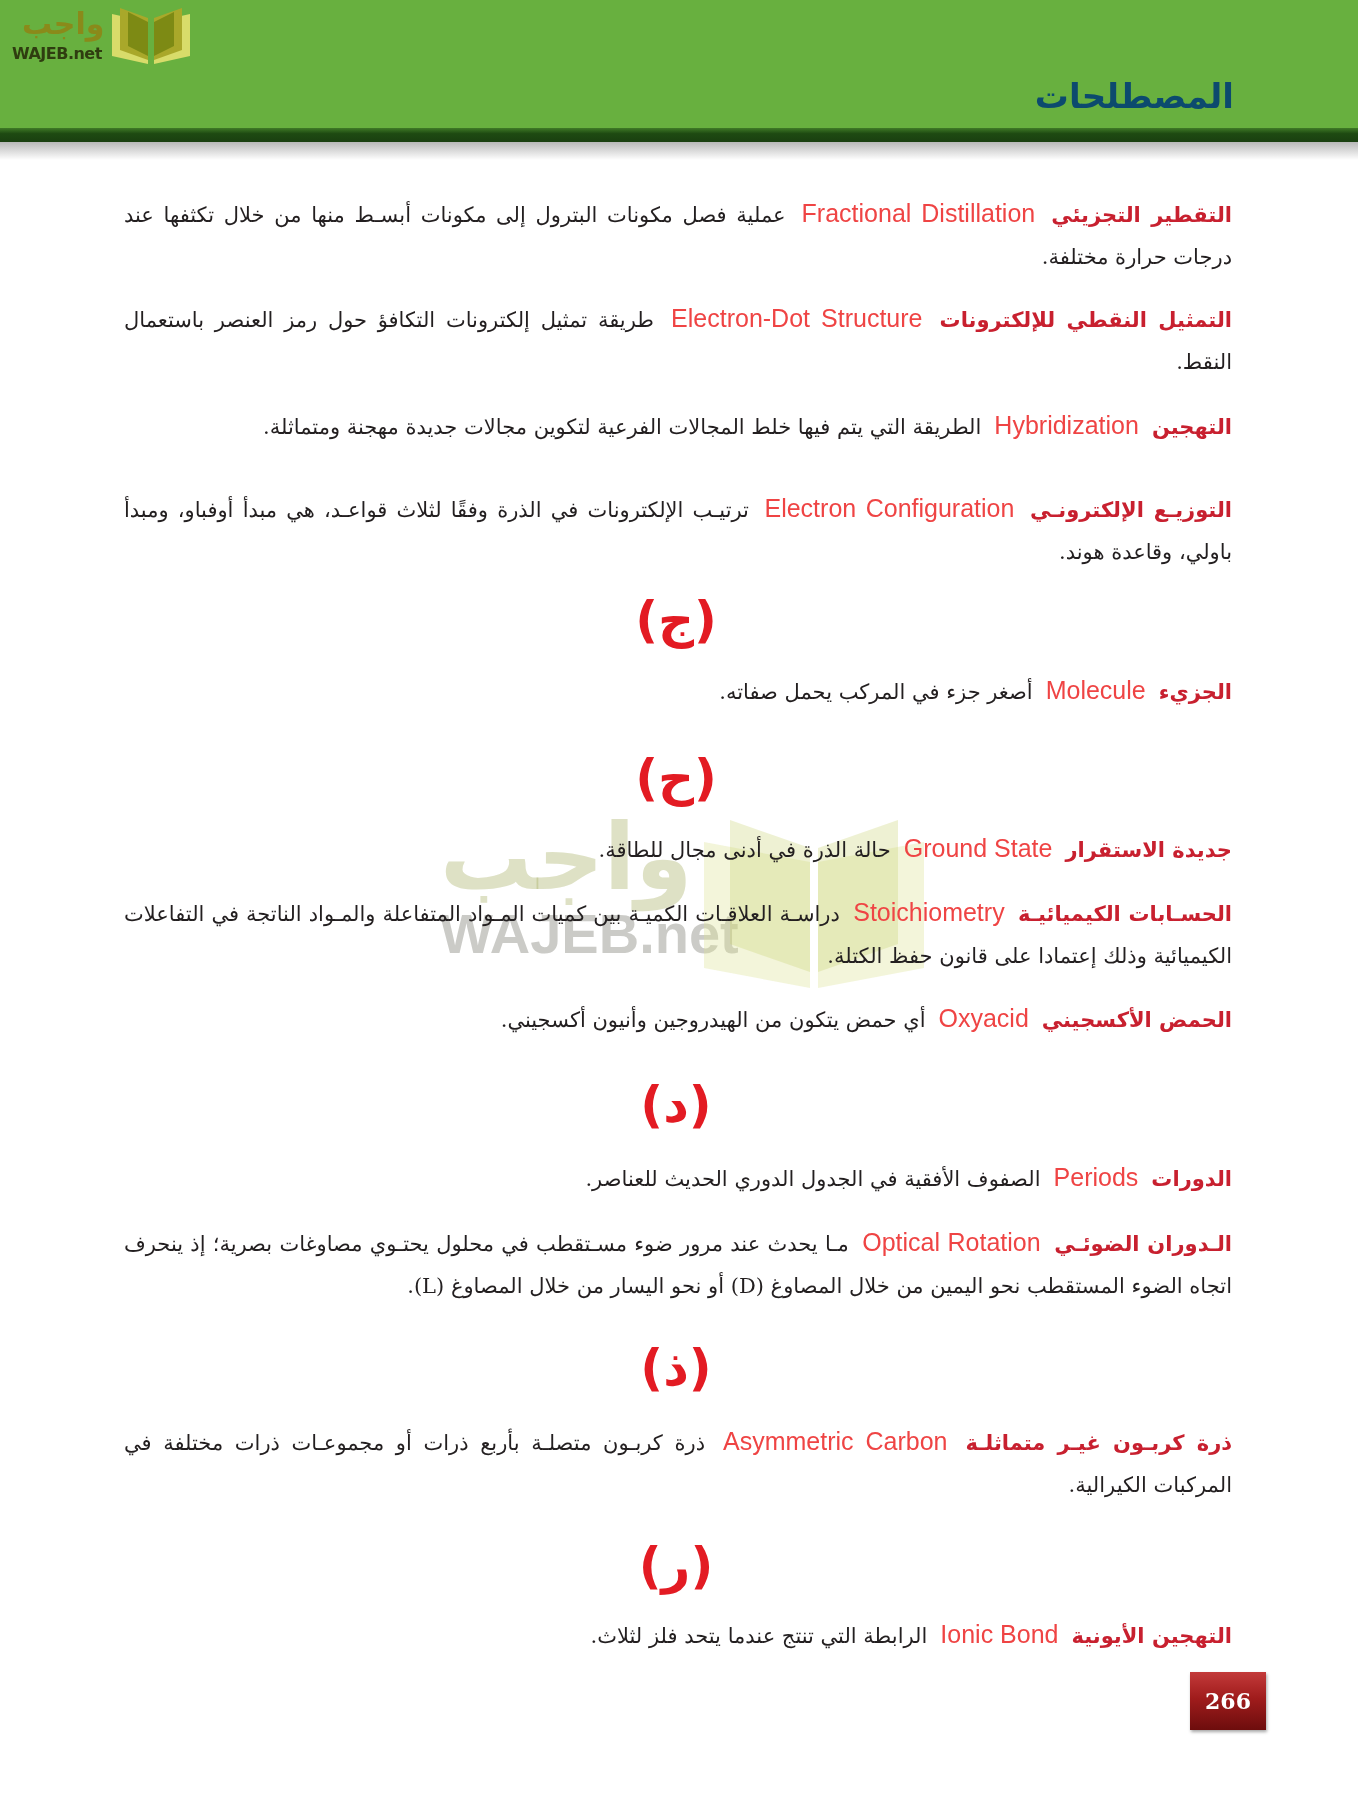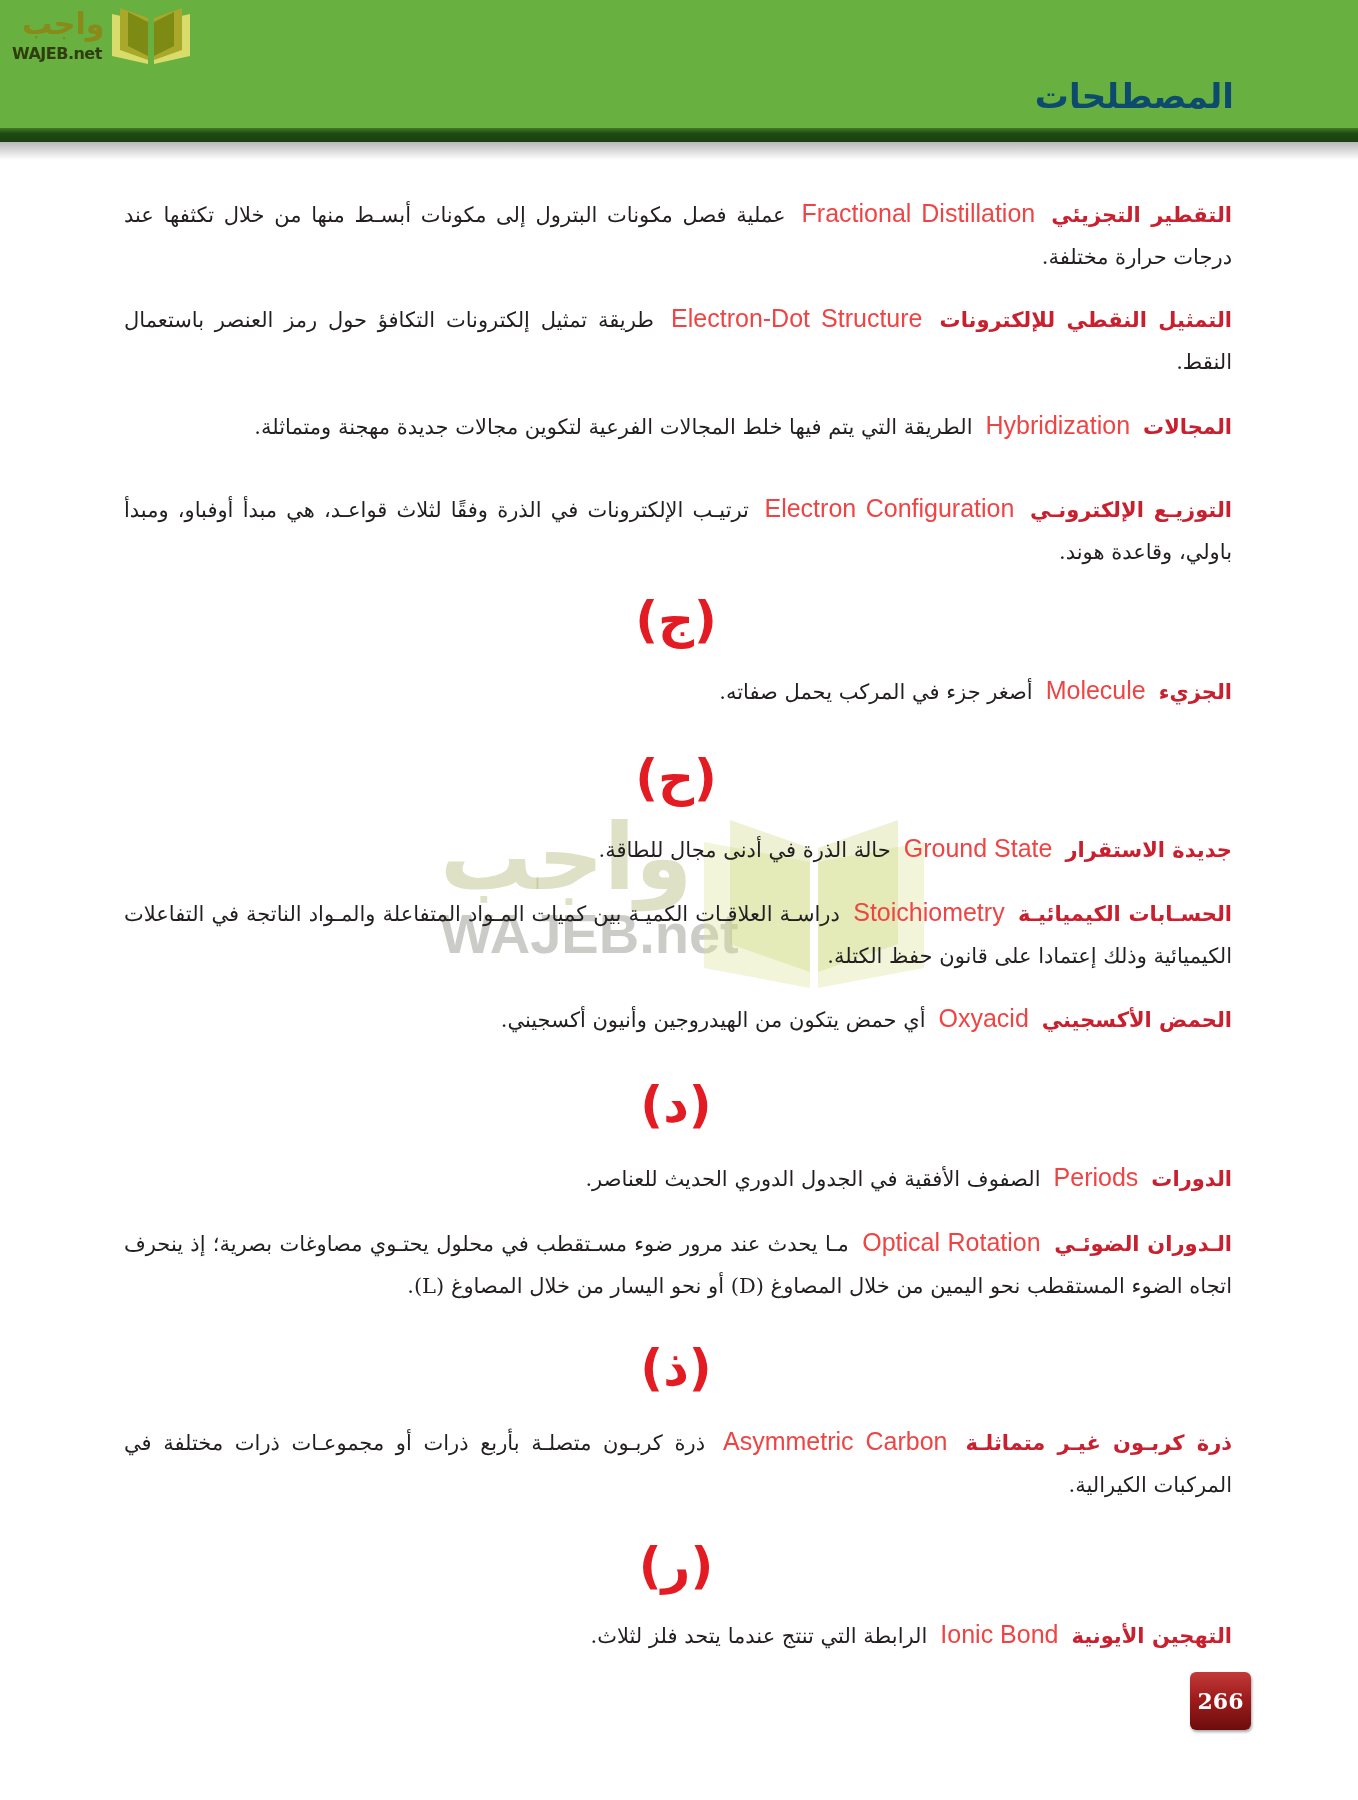--- a/index.html
+++ b/index.html
@@ -71,22 +71,22 @@
     }
     .wm-en {
       position: absolute; left: 440px; top: 902px;
       font-family: "Liberation Sans", sans-serif; font-weight: bold;
       font-size: 56px; color: rgba(140, 140, 130, 0.45); line-height: 64px;
     }
     .wm-book { position: absolute; left: 700px; top: 812px; width: 228px; height: 178px; }
 
     
     .page-num {
-      position: absolute; left: 1190px; top: 1672px; width: 61px; height: 58px;
-      border-radius: 6px;
+      position: absolute; left: 1190px; top: 1672px; width: 76px; height: 58px;
+      border-radius: 0;
       background: linear-gradient(#c33a3a 0%, #a01c1c 45%, #6d0d0d 100%);
       box-shadow: 1px 2px 3px rgba(0,0,0,0.35);
       color: #ffffff; font-family: "DejaVu Serif", serif; font-weight: bold;
       font-size: 22px; line-height: 58px; text-align: center;
     }
   </style>
 </head>
 <body>
 
 <div class="header"></div>
@@ -123,21 +123,21 @@
   <span class="def">عملية فصل مكونات البترول إلى مكونات أبسـط منها من خلال تكثفها عند درجات حرارة مختلفة.</span>
 </div>
 
 <div class="entry" style="top:298px">
   <span class="term-ar">التمثيل النقطي للإلكترونات</span>
   <span class="term-en">Electron-Dot Structure</span>
   <span class="def">طريقة تمثيل إلكترونات التكافؤ حول رمز العنصر باستعمال النقط.</span>
 </div>
 
 <div class="entry" style="top:405px">
-  <span class="term-ar">المجالات</span>
+  <span class="term-ar">التهجين</span>
   <span class="term-en">Hybridization</span>
   <span class="def">الطريقة التي يتم فيها خلط المجالات الفرعية لتكوين مجالات جديدة مهجنة ومتماثلة.</span>
 </div>
 
 <div class="entry" style="top:488px">
   <span class="term-ar">التوزيـع الإلكترونـي</span>
   <span class="term-en">Electron Configuration</span>
   <span class="def">ترتيـب الإلكترونات في الذرة وفقًا لثلاث قواعـد، هي مبدأ أوفباو، ومبدأ باولي، وقاعدة هوند.</span>
 </div>
 

